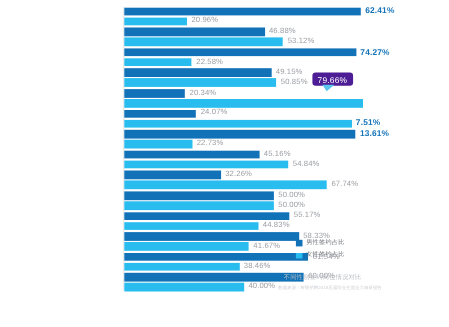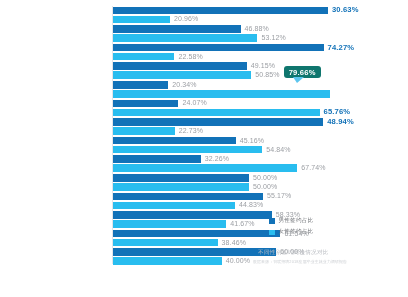--- a/index.html
+++ b/index.html
@@ -26,22 +26,22 @@
   .vlabel.male{top:0.4px;}
   .vlabel.female{top:9.4px;}
   .vlabel.plain{color:#9b9ea3;font-weight:normal;}
   .vlabel.hi{color:#1272b8;font-weight:bold;font-size:7.6px;letter-spacing:.15px;}
 
   
   .spine{position:absolute;left:112px;top:6px;width:1px;height:258px;background:#e3e5e8;}
 
   
   .tooltip{
-    position:absolute;background:#0f766e;border-radius:3px;
-    padding:1.5px 5px;color:#ffffff;font-size:7.6px;font-weight:bold;
+    position:absolute;background:#4c1d95;border-radius:3px;
+    padding:1.5px 5px;color:#ffffff;font-size:7.6px;font-weight:normal;
     letter-spacing:.2px;white-space:nowrap;
   }
   .tooltip:after{
     content:"";position:absolute;left:9px;bottom:-5px;
     border-left:4px solid transparent;border-right:7px solid transparent;
     border-top:6px solid #5cc5ee;
   }
 
   
   .legend{position:absolute;left:269px;top:217px;}
@@ -61,21 +61,21 @@
 </style>
 </head>
 <body>
 
 <div id="chart-root">
   <div class="plot" id="plot-area">
     <div class="spine"></div>
   <div class="row" style="top: 6px;">
         <div class="bars">
           <div class="bar male" title="男性签约占比 79.04%" style="width: 214.989px; background: rgb(18, 114, 184);"></div>
-          <div class="vlabel male hi" style="left: 218.989px;">30.63%</div>
+          <div class="vlabel male hi" style="left: 218.989px;">62.41%</div>
           <div class="bar female" title="女性签约占比 20.96%" style="width: 57.0112px; background: rgb(41, 189, 239);"></div>
           <div class="vlabel female plain" style="left: 61.0112px;">20.96%</div>
         </div>
       </div>
       <div class="row" style="top: 24.6px;">
         <div class="bars">
           <div class="bar male" title="男性签约占比 46.88%" style="width: 127.514px; background: rgb(18, 114, 184);"></div>
           <div class="vlabel male plain" style="left: 131.514px;">46.88%</div>
           <div class="bar female" title="女性签约占比 53.12%" style="width: 144.486px; background: rgb(41, 189, 239);"></div>
           <div class="vlabel female plain" style="left: 148.486px;">53.12%</div>
@@ -103,27 +103,27 @@
           <div class="vlabel male plain" style="left: 59.3248px;">20.34%</div>
           <div class="bar female" title="女性签约占比 79.66%" style="width: 216.675px; background: rgb(41, 189, 239);"></div>
           <div class="tooltip" style="left: 170.675px; top: -14px;">79.66%</div>
         </div>
       </div>
       <div class="row" style="top: 99px;">
         <div class="bars">
           <div class="bar male" title="男性签约占比 24.07%" style="width: 65.4704px; background: rgb(18, 114, 184);"></div>
           <div class="vlabel male plain" style="left: 69.4704px;">24.07%</div>
           <div class="bar female" title="女性签约占比 75.93%" style="width: 206.53px; background: rgb(41, 189, 239);"></div>
-          <div class="vlabel female hi" style="left: 210.53px;">65.76%</div>
+          <div class="vlabel female hi" style="left: 210.53px;">7.51%</div>
         </div>
       </div>
       <div class="row" style="top: 117.6px;">
         <div class="bars">
           <div class="bar male" title="男性签约占比 77.27%" style="width: 210.174px; background: rgb(18, 114, 184);"></div>
-          <div class="vlabel male hi" style="left: 214.174px;">48.94%</div>
+          <div class="vlabel male hi" style="left: 214.174px;">13.61%</div>
           <div class="bar female" title="女性签约占比 22.73%" style="width: 61.8256px; background: rgb(41, 189, 239);"></div>
           <div class="vlabel female plain" style="left: 65.8256px;">22.73%</div>
         </div>
       </div>
       <div class="row" style="top: 136.2px;">
         <div class="bars">
           <div class="bar male" title="男性签约占比 45.16%" style="width: 122.835px; background: rgb(18, 114, 184);"></div>
           <div class="vlabel male plain" style="left: 126.835px;">45.16%</div>
           <div class="bar female" title="女性签约占比 54.84%" style="width: 149.165px; background: rgb(41, 189, 239);"></div>
           <div class="vlabel female plain" style="left: 153.165px;">54.84%</div>

